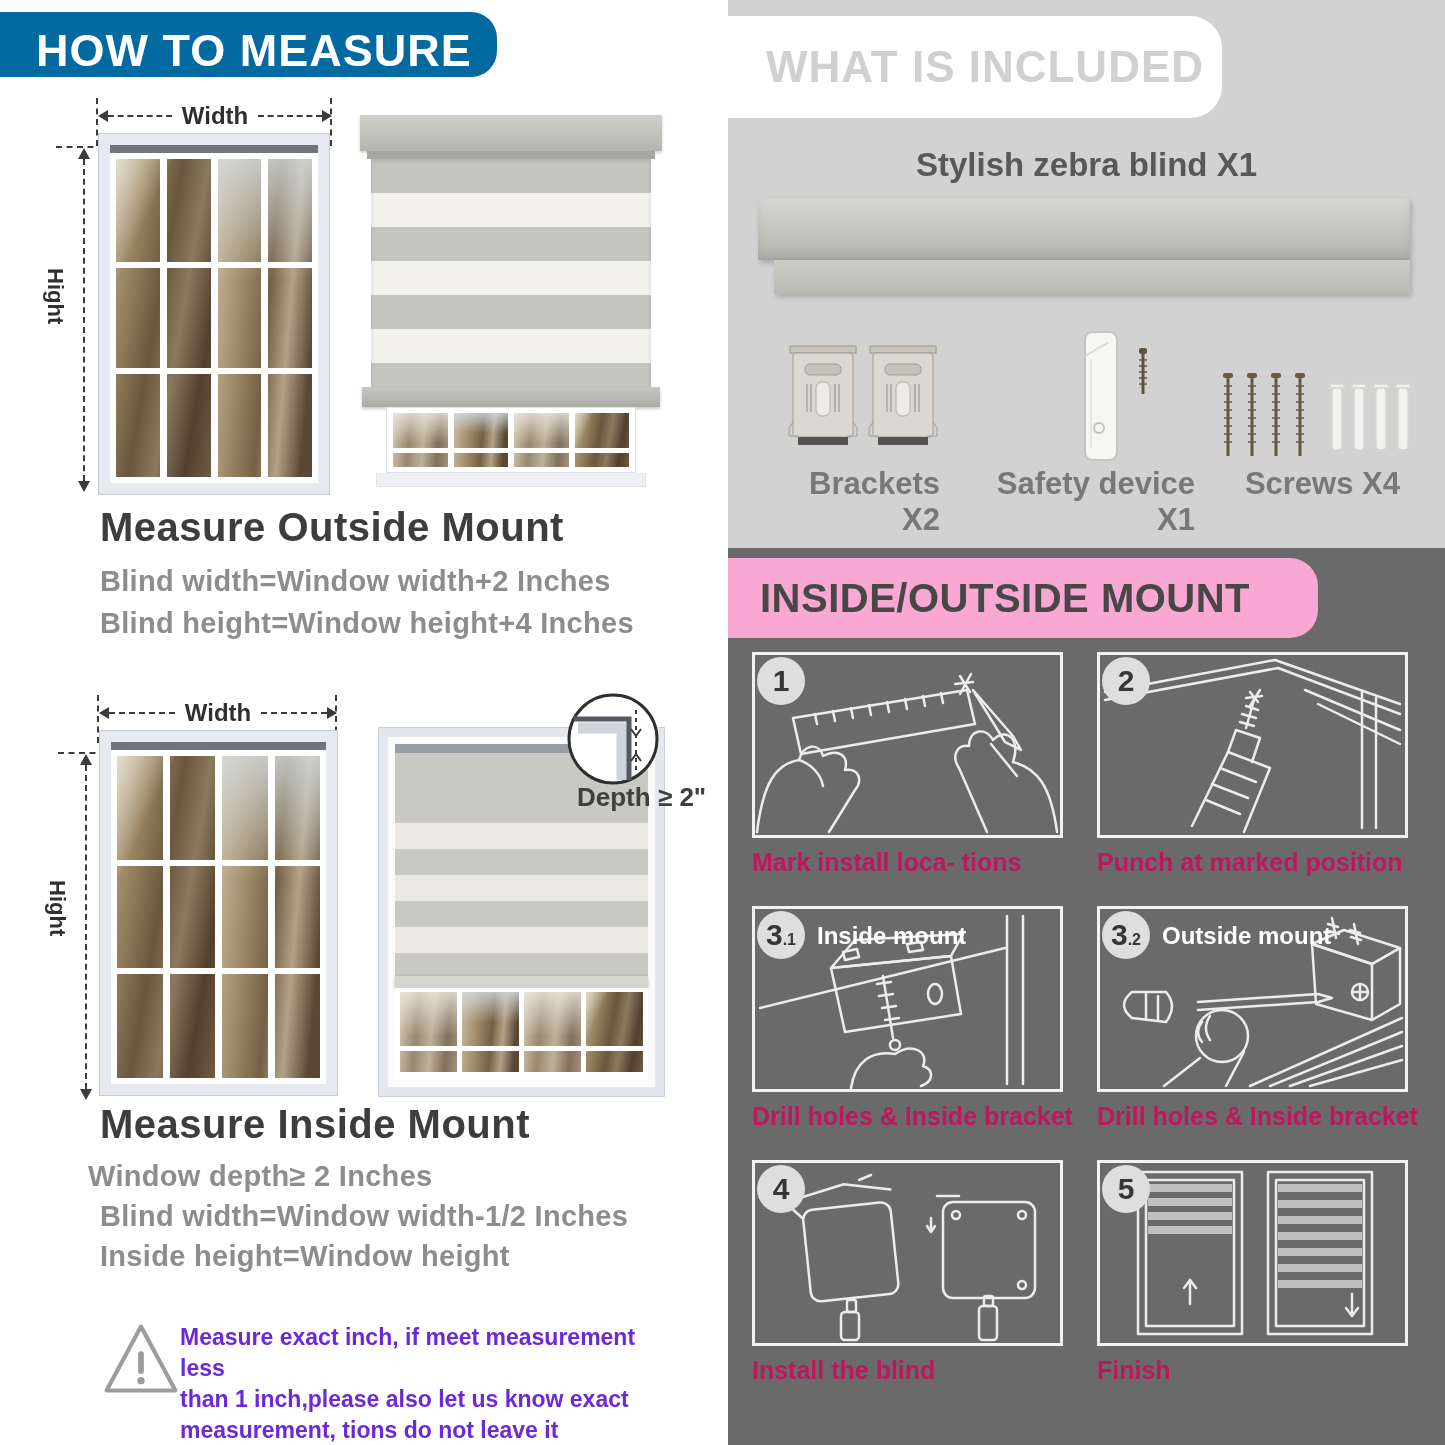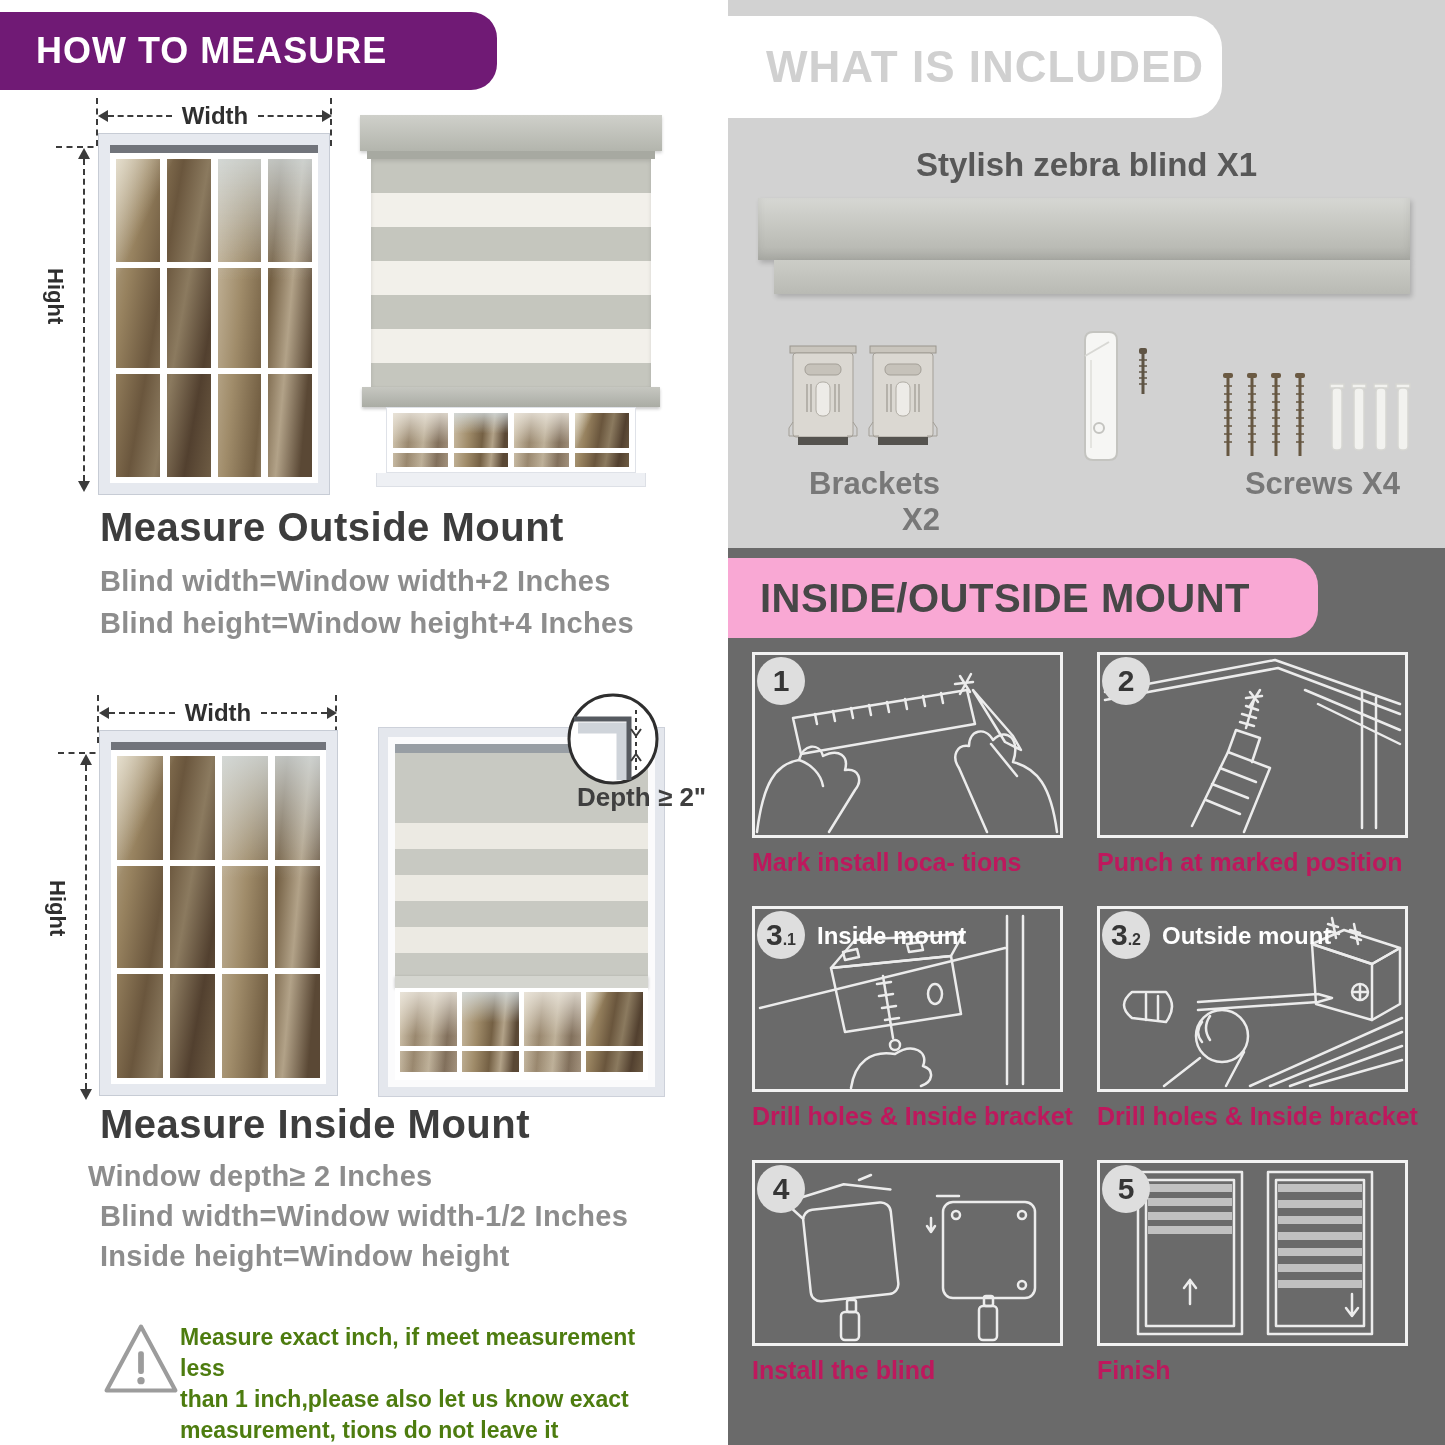--- a/index.html
+++ b/index.html
@@ -1,22 +1,22 @@
 <!DOCTYPE html>
 <html><head>
 <meta charset="utf-8">
 <style>
   html,body{margin:0;padding:0;background:#fff;}
   #stage{position:relative;width:1445px;height:1445px;background:#ffffff;overflow:hidden;
          font-family:"Liberation Sans","DejaVu Sans",sans-serif;}
   .abs{position:absolute;}
 
   
-  .htm-badge{left:0;top:12px;width:497px;height:78px;background:#701a75;border-radius:0 26px 26px 0;
-             color:#fff;font-weight:bold;font-size:36px;line-height:78px;padding-left:36px;letter-spacing:1px;box-sizing:border-box;}
+  .htm-badge{left:0;top:12px;width:497px;height:65px;background:#0369a1;border-radius:0 26px 26px 0;
+             color:#fff;font-weight:bold;font-size:45px;line-height:78px;padding-left:36px;letter-spacing:1px;box-sizing:border-box;}
   .sec-title{font-weight:bold;font-size:40px;color:#3d3d3d;letter-spacing:.5px;}
   .sec-line{font-weight:bold;font-size:29px;color:#8d8d8d;letter-spacing:.3px;}
 
   
   .win-frame{position:absolute;inset:0;background:#e6e9ef;border:1px solid #c7ccd5;box-shadow:inset 0 0 0 10px #e6e9ef;}
   .win-head{position:absolute;left:11px;right:11px;top:11px;height:8px;background:#71747b;}
   .win-body{position:absolute;left:11px;right:11px;top:19px;bottom:11px;background:#fff;display:flex;gap:7px;padding:6px;box-sizing:border-box;}
   .sash{flex:1;position:relative;}
   .photo{background-color:#7c6a52;background-image:
       linear-gradient(115deg, rgba(236,231,216,.85) 0%, rgba(236,231,216,0) 24%),
@@ -66,21 +66,21 @@
   
   .bframe{border:9px solid #e4e7ed;background:#fff;box-sizing:border-box;box-shadow:0 0 0 1px #cdd1da;}
   .bf-in{position:absolute;inset:0;border:7px solid #fbfbfc;display:flex;flex-direction:column;box-sizing:border-box;}
   .bf-cassette{height:9px;background:#989ea4;}
   .bf-band{height:70px;background:#c8c9c2;}
   .bf-stripes{flex:1;background:repeating-linear-gradient(180deg,#eceae3 0 26px,#c8c9c2 26px 52px);}
   .bf-rail{height:12px;background:#d4d5cf;box-shadow:0 1px 3px rgba(0,0,0,.25);}
   .bf-win{height:92px;background:#fff;display:flex;gap:5px;padding:4px 5px 8px;box-sizing:border-box;}
 
   .depth-lbl{font-weight:bold;font-size:26px;color:#3f3f3f;}
-  .warn-text{font-weight:bold;font-size:23px;color:#4d7c0f;line-height:31px;}
+  .warn-text{font-weight:bold;font-size:23px;color:#6d28d9;line-height:31px;}
 
   
   .panel-top{left:728px;top:0;width:717px;height:548px;background:#d2d2d2;}
   .wii-badge{left:728px;top:16px;width:494px;height:102px;background:#fff;border-radius:0 32px 32px 0;
              color:#d0d0d0;font-weight:bold;font-size:44px;line-height:102px;padding-left:38px;letter-spacing:1px;box-sizing:border-box;}
   .product-lbl{left:728px;top:146px;width:717px;text-align:center;font-weight:bold;font-size:33px;color:#585858;}
   .bar-top{left:758px;top:198px;width:652px;height:62px;
            background:linear-gradient(180deg,#d6d7d3 0%,#c3c4be 55%,#b2b3ad 100%);
            box-shadow:inset 0 -5px 8px rgba(0,0,0,.08), 2px 3px 5px rgba(0,0,0,.18);}
   .bar-bottom{left:774px;top:260px;width:636px;height:34px;
@@ -261,20 +261,21 @@
     <svg width="120" height="132" viewBox="0 0 120 132">
       <path d="M30 10 q0 -8 8 -8 h16 q8 0 8 8 v112 q0 8 -8 8 h-16 q-8 0 -8 -8 Z" fill="#f6f6f4" stroke="#c4c4c0" stroke-width="2"></path>
       <path d="M30 26 L54 12" stroke="#d8d8d4" stroke-width="2" fill="none"></path>
       <path d="M36 30 v88" stroke="#e4e4e0" stroke-width="2" fill="none"></path>
       <circle cx="44" cy="98" r="5" fill="none" stroke="#c4c4c0" stroke-width="2"></circle>
       <rect x="84" y="18" width="8" height="6" rx="2" fill="#5f5444"></rect>
       <path d="M88 24 v40" stroke="#5f5444" stroke-width="3" fill="none"></path>
       <path d="M84 30 h8 M84 36 h8 M84 42 h8 M84 48 h8 M84 54 h8" stroke="#5f5444" stroke-width="1.5" fill="none"></path>
     </svg>
   </div>
+  <div class="abs item-lbl" style="left:985px;top:466px;width:210px;">Safety device X1</div>
 
   <div class="abs" style="left:1218px;top:372px;width:200px;height:92px;">
     <svg width="200" height="92" viewBox="0 0 200 92">
       <g stroke="#665741" fill="none" stroke-width="3">
         <path d="M10 6 v78 M34 6 v78 M58 6 v78 M82 6 v78"></path>
       </g>
       <g stroke="#665741" fill="none" stroke-width="1.5">
         <path d="M6 14 h8 M6 22 h8 M6 30 h8 M6 38 h8 M6 46 h8 M6 54 h8 M6 62 h8 M6 70 h8"></path>
         <path d="M30 14 h8 M30 22 h8 M30 30 h8 M30 38 h8 M30 46 h8 M30 54 h8 M30 62 h8 M30 70 h8"></path>
         <path d="M54 14 h8 M54 22 h8 M54 30 h8 M54 38 h8 M54 46 h8 M54 54 h8 M54 62 h8 M54 70 h8"></path>

